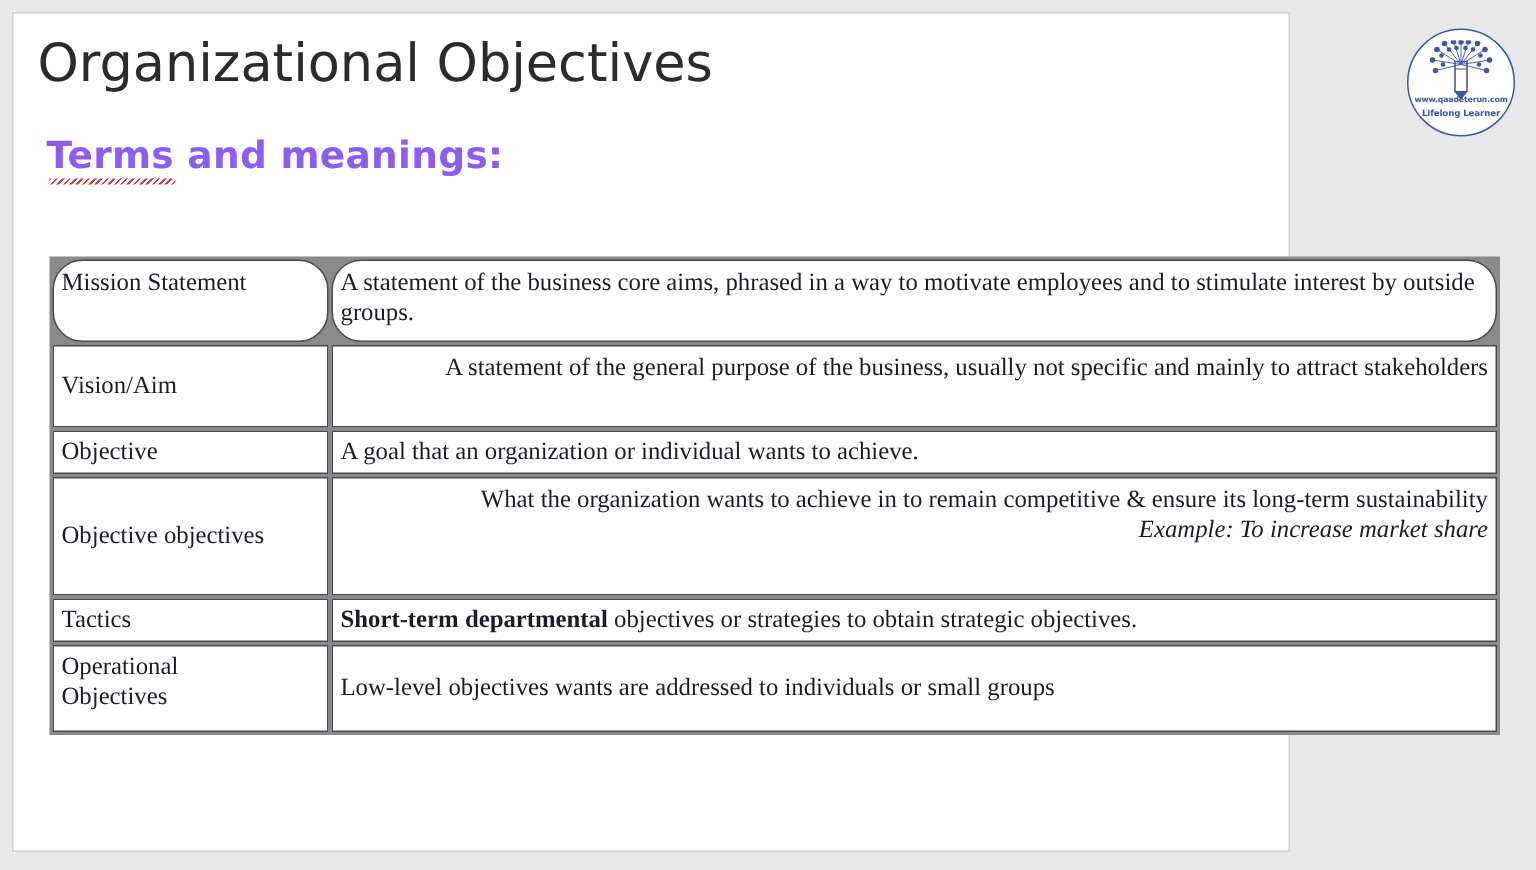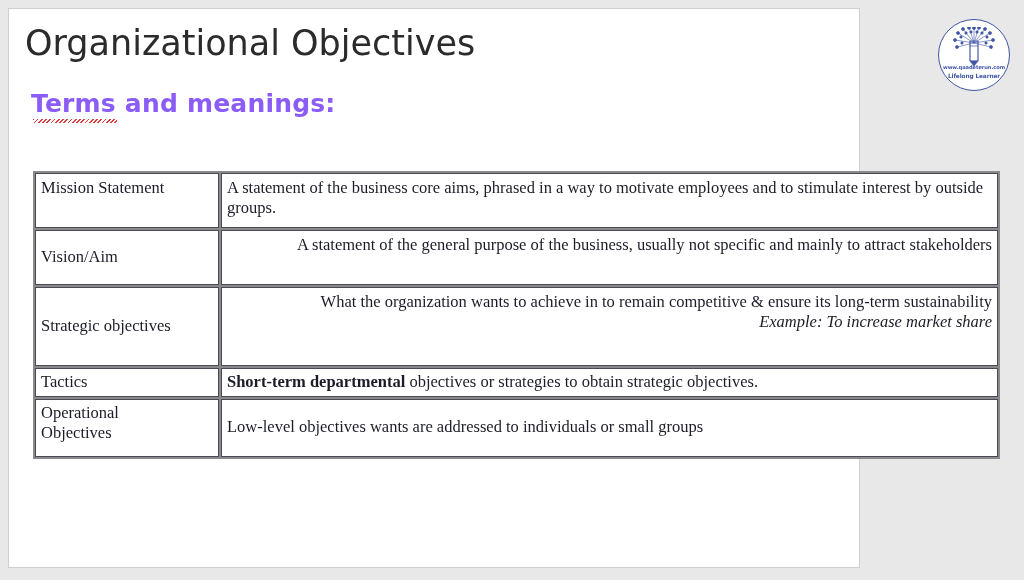--- a/index.html
+++ b/index.html
@@ -123,21 +123,21 @@
     font-size: 16.5px;
     padding-top: 4px;
     padding-bottom: 5px;
   }
   .col-term  { width: 172px; }
   .cell-term { white-space: pre-line; }
   .cell-mean { }
   em.example { font-style: italic; }
   strong.bold { font-weight: bold; margin-top: 20px; }
   .r-h  td, .r-h th { height: 22px; }
-  .r-0 td { height: 46px; vertical-align: top; padding-top: 4px; }
+  .r-0 td { height: 46px; vertical-align: top; padding-top: 4px; border-radius: 20px; }
   .r-1 td { height: 46px; }
   .r-2 td { height: 22px; }
   .r-3 td { height: 70px; }
   .r-4 td { height: 22px; }
   .r-5 td { height: 50px; }
   .r-1 .cell-mean, .r-3 .cell-mean { vertical-align: top; padding-top: 4px; text-align: right; }
   .r-3 .cell-term { vertical-align: middle; }
   .r-5 .cell-term { vertical-align: top; padding-top: 3px; margin-top: 28px; }
   .r-5 .cell-mean { vertical-align: middle; }
 </style>
@@ -210,23 +210,27 @@
       <tr class="r-0">
         <td class="cell-term col-term">Mission Statement</td>
         <td class="cell-mean">A statement of the business core aims, phrased in a way to motivate employees and to stimulate interest by outside groups.</td>
       </tr>
 
       <tr class="r-1">
         <td class="cell-term col-term">Vision/Aim</td>
         <td class="cell-mean">A statement of the general purpose of the business, usually not specific and mainly to attract stakeholders</td>
       </tr>
 
+      <tr class="r-2">
+        <td class="cell-term col-term">Objective</td>
+        <td class="cell-mean">A goal that an organization or individual wants to achieve.</td>
+      </tr>
 
       <tr class="r-3">
-        <td class="cell-term col-term">Strategic objectives</td>
+        <td class="cell-term col-term">Objective objectives</td>
         <td class="cell-mean">
           <span>What the organization wants to achieve in to remain competitive &amp; ensure its long-term sustainability</span><br>
           <em class="example">Example: To increase market share</em>
         </td>
       </tr>
 
       <tr class="r-4">
         <td class="cell-term col-term">Tactics</td>
         <td class="cell-mean"><strong class="bold">Short-term departmental</strong><span> objectives or strategies to obtain strategic objectives.</span></td>
       </tr>

